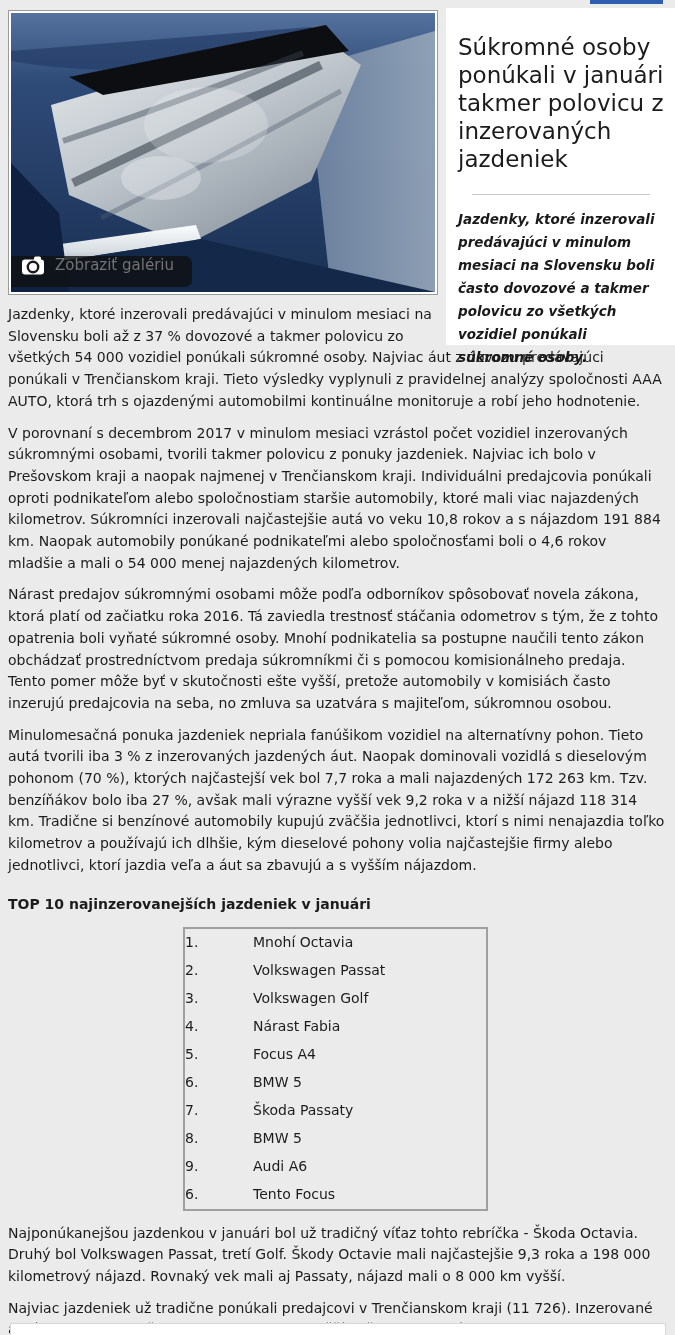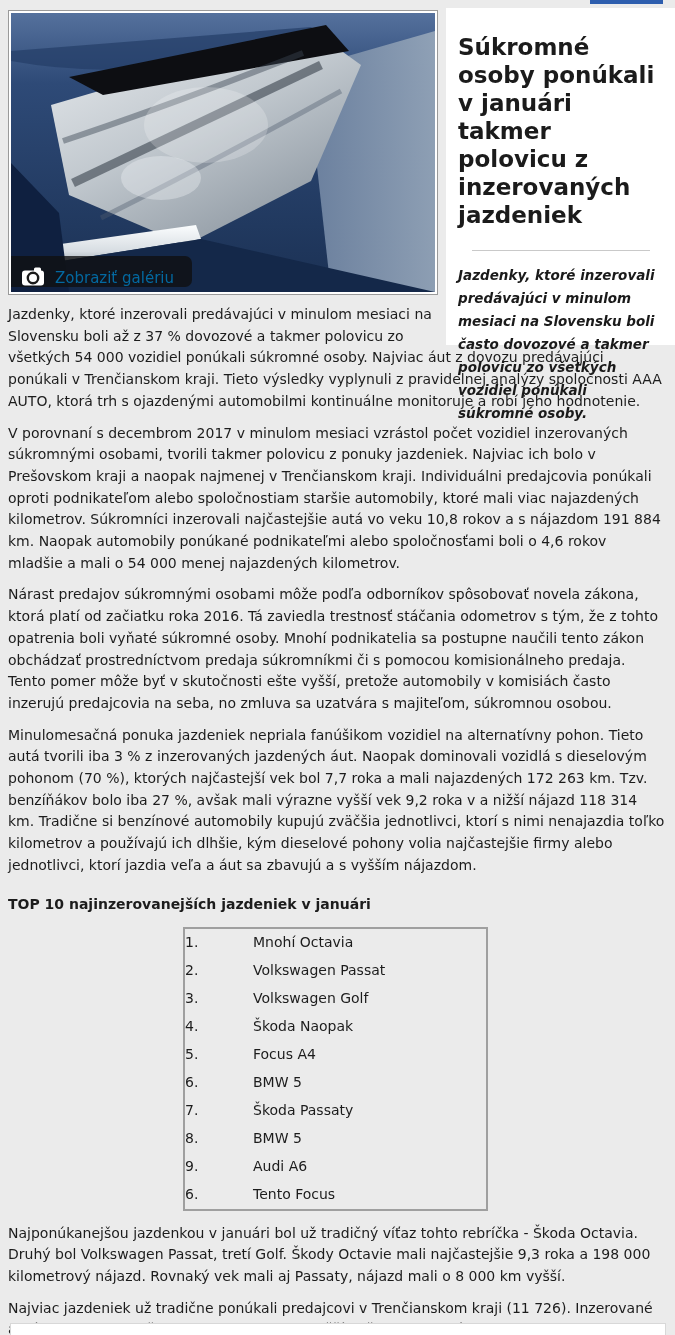--- a/index.html
+++ b/index.html
@@ -14,40 +14,40 @@
   .top-blue-bar { position:absolute; top:0; left:590px; width:73px; height:4px; background:#2e5eae; }
 
   .content { padding:8px 0 0 8px; }
 
   
   .header-box {
     float:right; width:229px; height:337px; background:#ffffff;
     margin-left:8px; box-sizing:border-box;
   }
   .header-box h1 {
-    font-size:23px; line-height:28px; font-weight:bold;
+    font-size:23px; line-height:28px; font-weight:normal;
     color:#1b1b1b; margin:25px 10px 0 12px;
   }
   .title-divider { border:none; border-top:1px solid #c9c9c9; width:178px; margin:21px auto 0 auto; }
   .lead {
     font-style:italic; font-weight:bold;
     font-size:13.5px; line-height:23px;
     margin:13px 10px 0 12px; color:#1a1a1a;
   }
 
   
   .photo-frame {
     position:relative; width:424px; background:#fff;
     border:1px solid #9a9a9a; padding:2px; margin-top:2px;
   }
   .photo-frame svg.photo { display:block; }
   .gallery-btn {
     position:absolute; left:2px; bottom:7px; height:31px;
-    background:rgba(16,16,16,0.78); color:#0369a1;
-    display:flex; align-items:flex-end; gap:10px;
+    background:rgba(16,16,16,0.78); color:#737373;
+    display:flex; align-items:flex-start; gap:10px;
     padding:0 18px 0 10px; border-radius:0 7px 7px 0;
     font-size:15px; cursor:pointer; user-select:none;
   }
 
   
   .body-text { margin-right:10px; padding-top:9px; font-size:14px; line-height:21.7px; }
   .body-text p { margin:0 0 10px 0; }
   .top10-heading { font-size:14px; font-weight:bold; margin:17px 0 13px 0; line-height:20px; }
 
   table.top10 {
@@ -145,21 +145,21 @@
           <tr>
             <td class="rank">2.</td>
             <td>Volkswagen Passat</td>
           </tr>
           <tr>
             <td class="rank">3.</td>
             <td>Volkswagen Golf</td>
           </tr>
           <tr>
             <td class="rank">4.</td>
-            <td>Škoda Naopak</td>
+            <td>Nárast Fabia</td>
           </tr>
           <tr>
             <td class="rank">5.</td>
             <td>Focus A4</td>
           </tr>
           <tr>
             <td class="rank">6.</td>
             <td>BMW 5</td>
           </tr>
           <tr>

